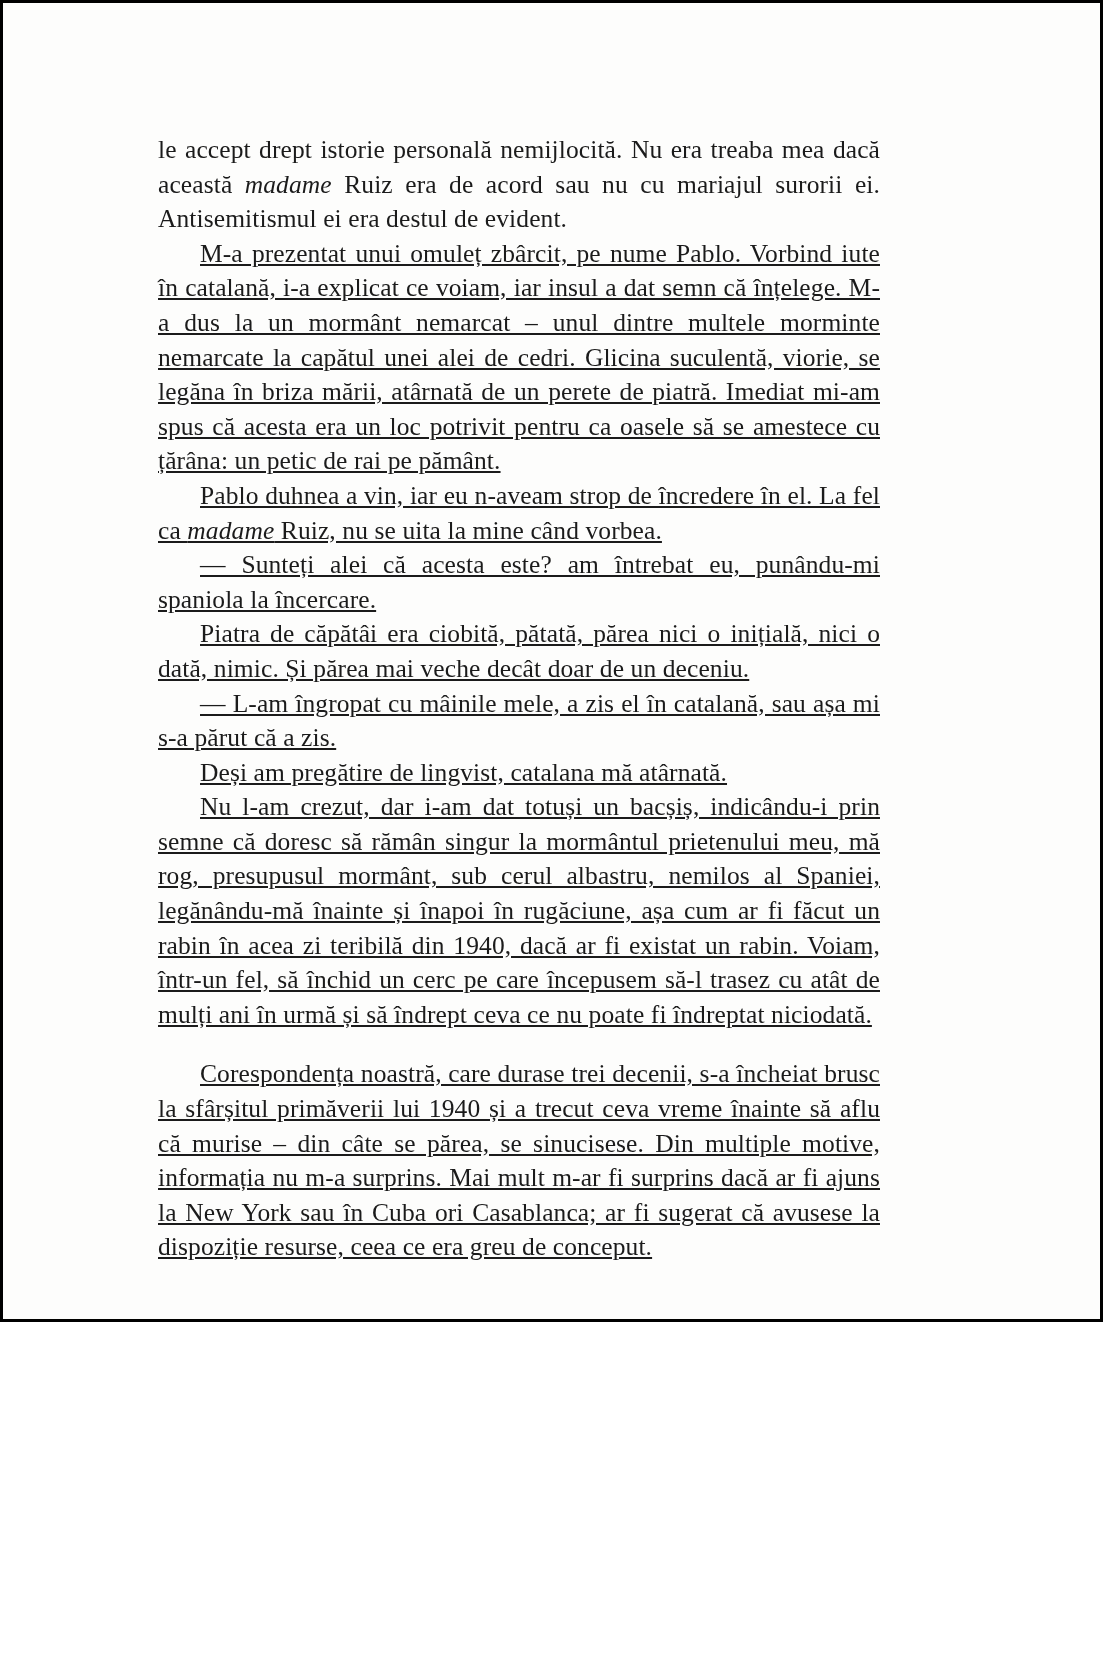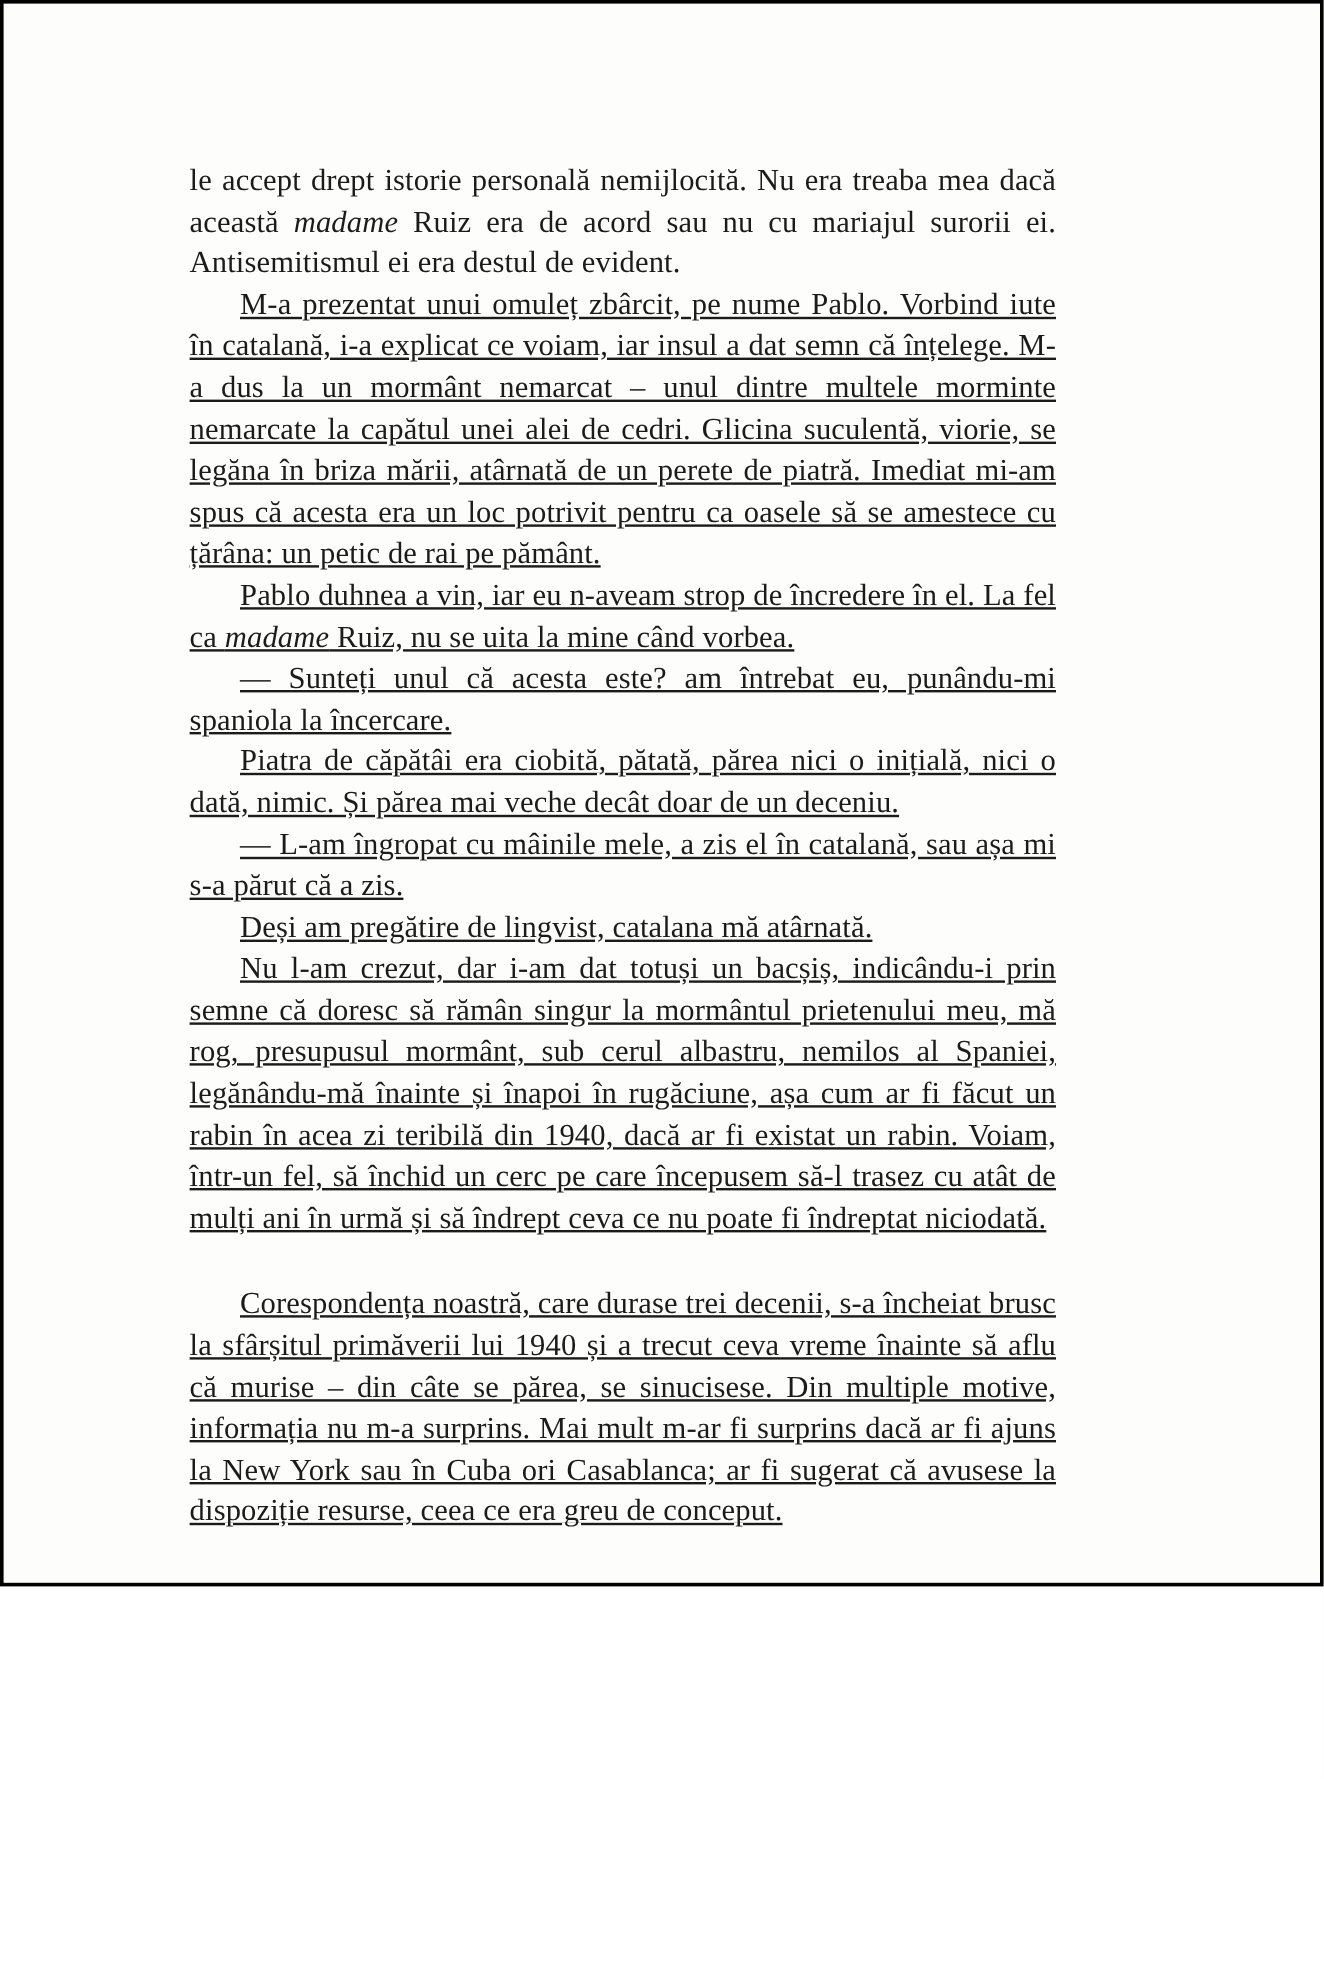--- a/index.html
+++ b/index.html
@@ -35,21 +35,21 @@
   .text-block p {
     margin: 0;
     padding: 0;
     text-indent: 0;
   }
   .text-block p.indent {
     text-indent: 42px;
     text-decoration: underline;
   }
   .text-block p.section-break {
-    margin-top: 37px;
+    margin-top: 25px;
   }
   .text-block span.italic {
     font-style: italic;
   }
   .page-number {
     position: absolute;
     left: 155px;
     top: 1386px;
     width: 722px;
     text-align: right;
@@ -59,21 +59,21 @@
   }
 </style>
 </head>
 <body>
 
 <div class="page">
   <main class="text-block">
       <p><span>le accept drept istorie personală nemijlocită. Nu era treaba mea dacă această </span><span class="italic">madame</span><span> Ruiz era de acord sau nu cu mariajul surorii ei. Antisemitismul ei era destul de evident.</span></p>
       <p class="indent"><span>M-a prezentat unui omuleț zbârcit, pe nume Pablo. Vorbind iute în catalană, i-a explicat ce voiam, iar insul a dat semn că înțelege. M-a dus la un mormânt nemarcat – unul dintre multele morminte nemarcate la capătul unei alei de cedri. Glicina suculentă, viorie, se legăna în briza mării, atârnată de un perete de piatră. Imediat mi-am spus că acesta era un loc potrivit pentru ca oasele să se amestece cu țărâna: un petic de rai pe pământ.</span></p>
       <p class="indent"><span>Pablo duhnea a vin, iar eu n-aveam strop de încredere în el. La fel ca </span><span class="italic">madame</span><span> Ruiz, nu se uita la mine când vorbea.</span></p>
-      <p class="indent"><span>— Sunteți unul că acesta este? am întrebat eu, punându-mi spaniola la încercare.</span></p>
+      <p class="indent"><span>— Sunteți alei că acesta este? am întrebat eu, punându-mi spaniola la încercare.</span></p>
       <p class="indent"><span>Piatra de căpătâi era ciobită, pătată, părea nici o inițială, nici o dată, nimic. Și părea mai veche decât doar de un deceniu.</span></p>
       <p class="indent"><span>— L-am îngropat cu mâinile mele, a zis el în catalană, sau așa mi s-a părut că a zis.</span></p>
       <p class="indent"><span>Deși am pregătire de lingvist, catalana mă atârnată.</span></p>
       <p class="indent"><span>Nu l-am crezut, dar i-am dat totuși un bacșiș, indicându-i prin semne că doresc să rămân singur la mormântul prietenului meu, mă rog, presupusul mormânt, sub cerul albastru, nemilos al Spaniei, legănându-mă înainte și înapoi în rugăciune, așa cum ar fi făcut un rabin în acea zi teribilă din 1940, dacă ar fi existat un rabin. Voiam, într-un fel, să închid un cerc pe care începusem să-l trasez cu atât de mulți ani în urmă și să îndrept ceva ce nu poate fi îndreptat niciodată.</span></p>
       <p class="indent section-break"><span>Corespondența noastră, care durase trei decenii, s-a încheiat brusc la sfârșitul primăverii lui 1940 și a trecut ceva vreme înainte să aflu că murise – din câte se părea, se sinucisese. Din multiple motive, informația nu m-a surprins. Mai mult m-ar fi surprins dacă ar fi ajuns la New York sau în Cuba ori Casablanca; ar fi sugerat că avusese la dispoziție resurse, ceea ce era greu de conceput.</span></p>
     </main>
   <div class="page-number">11</div>
 </div>
 
 </body></html>

